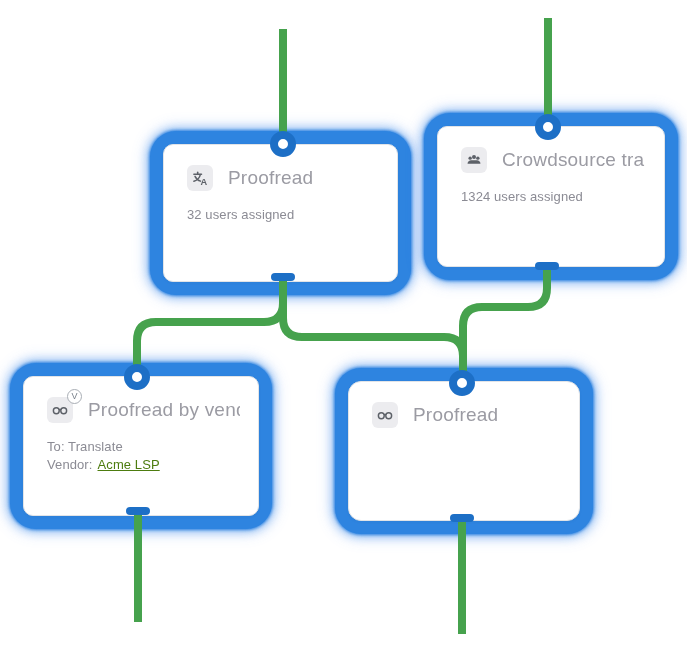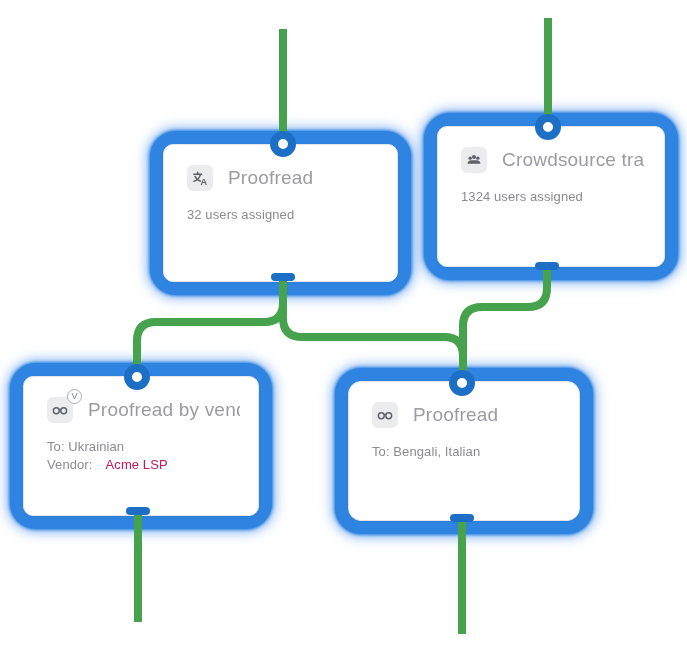--- a/index.html
+++ b/index.html
@@ -34,22 +34,22 @@
     background:#ececef;display:flex;align-items:center;justify-content:center;
   }
   .icon-sq svg{display:block;}
   .node-title{
     font-size:19px;color:#9b9ba3;letter-spacing:.2px;
     white-space:nowrap;overflow:hidden;max-width:175px;
   }
   .node-title.wide{max-width:200px;}
   .meta{font-size:13px;color:#8b8b94;letter-spacing:.1px;margin-top:15px;line-height:17px;}
   .meta + .meta{margin-top:1px;}
-  .vendor-line{display:flex;gap:13px;text-align:right;}
-  .vendor-value{color:#be185d;}
+  .vendor-line{display:flex;gap:5px;text-align:right;}
+  .vendor-value{color:#4d7c0f;text-decoration:underline;}
 
   
   .conn-circle{
     position:absolute;width:10px;height:10px;border-radius:50%;
     background:#ffffff;border:8px solid #1d6fc6;z-index:3;
   }
   .conn-pill{
     position:absolute;width:24px;height:8px;border-radius:4px;
     background:#1d6fc6;z-index:3;
   }
@@ -129,39 +129,38 @@
       <div class="icon-sq">
         <svg width="20" height="20" viewBox="0 0 26 26" fill="none">
           <circle cx="8.2" cy="14" r="3.8" stroke="#5d6168" stroke-width="1.9"></circle>
           <circle cx="17.8" cy="14" r="3.8" stroke="#5d6168" stroke-width="1.9"></circle>
           <path d="M11.9 12.9c.7-1 1.5-1 2.2 0" stroke="#5d6168" stroke-width="1.7"></path>
         </svg>
         <div class="badge-v">V</div>
       </div>
       <div class="node-title wide">Proofread by vendor</div>
     </div>
-    <div class="meta">To: Ukrainian</div>
+    <div class="meta">To: Translate</div>
     <div class="meta vendor-line">
       <span>Vendor:</span>
       <span class="vendor-value">Acme LSP</span>
     </div>
   </div>
 
   <div class="node-card n4c">
     <div class="hdr">
       <div class="icon-sq">
         <svg width="20" height="20" viewBox="0 0 26 26" fill="none">
           <circle cx="8.2" cy="14" r="3.8" stroke="#5d6168" stroke-width="1.9"></circle>
           <circle cx="17.8" cy="14" r="3.8" stroke="#5d6168" stroke-width="1.9"></circle>
           <path d="M11.9 12.9c.7-1 1.5-1 2.2 0" stroke="#5d6168" stroke-width="1.7"></path>
         </svg>
       </div>
       <div class="node-title">Proofread</div>
     </div>
-    <div class="meta">To: Bengali, Italian</div>
   </div>
 
   <svg id="lines" width="687" height="658">
     <g stroke="#46a24d" stroke-width="8" fill="none" stroke-linejoin="round">
       <path d="M283 29 V141"></path>
       <path d="M548 18 V124"></path>
       <path d="M283 275 V303 Q283 322 264 322 H156 Q137 322 137 341 V374"></path>
       <path d="M283 275 V318 Q283 337 302 337 H444 Q463 337 463 356 V380"></path>
       <path d="M547 263 V288 Q547 307 528 307 H482 Q463 307 463 326 V380"></path>
       <path d="M138 510 V622"></path>

